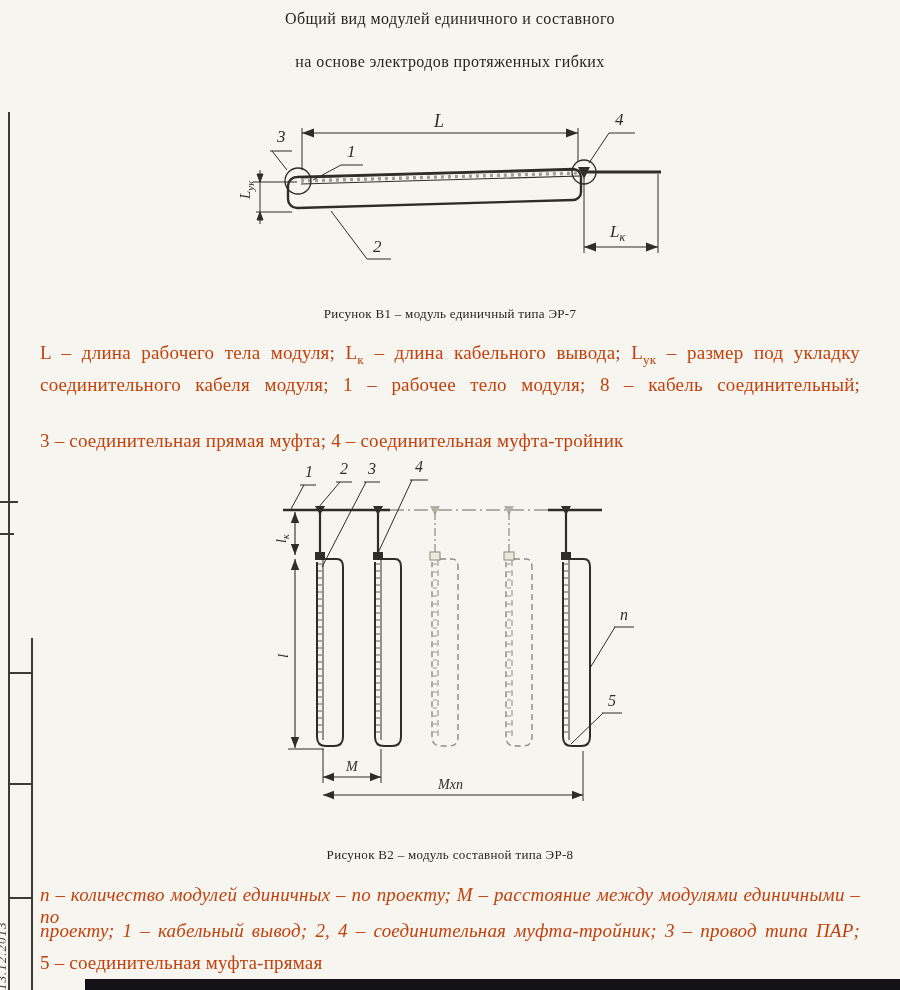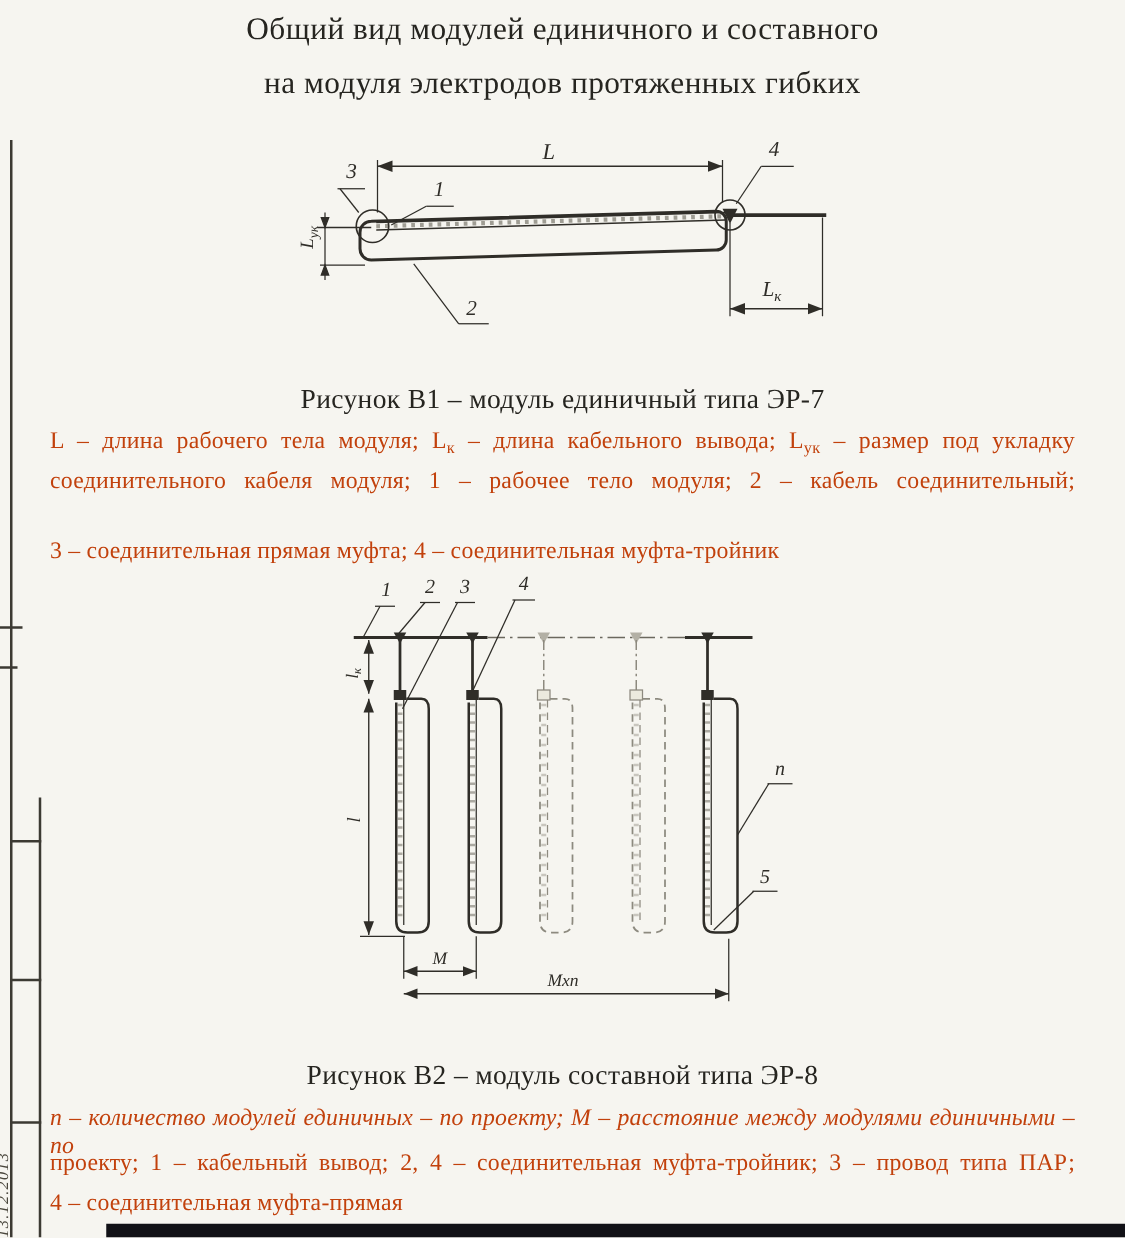--- a/index.html
+++ b/index.html
@@ -1,36 +1,36 @@
 <!DOCTYPE html>
 <html><head>
 <meta charset="utf-8">
 <style>
   html,body{margin:0;padding:0;}
   body{width:900px;height:990px;position:relative;overflow:hidden;
        background:#f6f5f0;font-family:"Liberation Serif", serif;color:#2a2923;}
   .abs{position:absolute;}
-  .title-line{left:0;right:0;text-align:center;font-size:25px;letter-spacing:.4px;color:#262520;}
-  .caption{left:0;right:0;text-align:center;font-size:22px;letter-spacing:.3px;color:#262520;}
+  .title-line{left:0;right:0;text-align:center;font-size:16px;letter-spacing:.4px;color:#262520;}
+  .caption{left:0;right:0;text-align:center;font-size:13px;letter-spacing:.3px;color:#262520;}
   .body-line{left:40px;right:40px;font-size:19px;letter-spacing:.2px;color:#c2410c;white-space:nowrap;}
   .just{white-space:normal;text-align:justify;text-align-last:justify;}
   .body-line sub{font-size:13px;line-height:0;}
   svg{position:absolute;overflow:visible;}
   svg text{font-family:"Liberation Serif", serif;font-style:italic;fill:#2f2d28;}
   .mline{position:absolute;background:#3c3a33;}
   .botbar{position:absolute;left:85px;top:979px;width:815px;height:11px;background:#111116;}
   .hand{position:absolute;left:-6px;top:884px;width:24px;height:106px;
         writing-mode:vertical-rl;transform:rotate(180deg);
         font-style:italic;font-size:13px;color:#4a473d;letter-spacing:1px;}
 </style>
 </head>
 <body>
 
 <div class="abs title-line" style="top:10px;">Общий вид модулей единичного и составного</div>
-<div class="abs title-line" style="top:53px;">на модуля электродов протяженных гибких</div>
+<div class="abs title-line" style="top:53px;">на основе электродов протяженных гибких</div>
 
 <svg width="470" height="195" viewBox="0 0 470 195" style="left:230px;top:95px;">
   <defs>
     <marker id="arr" viewBox="0 0 10 10" refX="10" refY="5" markerWidth="10" markerHeight="10" orient="auto-start-reverse">
       <path d="M0 1.2 L10 5 L0 8.8 Z" fill="#2f2d28"></path>
     </marker>
   </defs>
 
   <g stroke="#2f2d28" fill="none">
 
@@ -81,21 +81,21 @@
       <line x1="137" y1="164" x2="101" y2="116"></line>
   </g>
   <text x="47" y="47" font-size="17">3</text>
   <text x="117" y="62" font-size="17">1</text>
   <text x="385" y="30" font-size="17">4</text>
   <text x="143" y="157" font-size="17">2</text>
 </svg>
 
 <div class="abs caption" style="top:306px;">Рисунок В1 – модуль единичный типа ЭР-7</div>
 <div class="abs body-line just" style="top:342px;"><span>L – длина рабочего тела модуля; L</span><sub>к</sub><span> – длина кабельного вывода; L</span><sub>ук</sub><span> – размер под укладку</span></div>
-<div class="abs body-line just" style="top:374px;"><span>соединительного кабеля модуля; 1 – рабочее тело модуля; 2 – кабель соединительный;</span></div>
+<div class="abs body-line just" style="top:374px;"><span>соединительного кабеля модуля; 1 – рабочее тело модуля; 8 – кабель соединительный;</span></div>
 <div class="abs body-line" style="top:430px;"><span>3 – соединительная прямая муфта; 4 – соединительная муфта-тройник</span></div>
 
 <svg width="420" height="360" viewBox="0 0 420 360" style="left:260px;top:455px;">
 
   <g stroke="#2f2d28" fill="none">
     <line x1="23" y1="55" x2="130" y2="55" stroke-width="2.4"></line>
     <line x1="130" y1="55" x2="288" y2="55" stroke-width="1.2" stroke="#6b685e" stroke-dasharray="14 4 2 4"></line>
     <line x1="288" y1="55" x2="342" y2="55" stroke-width="2.4"></line>
   </g>
 
@@ -185,22 +185,22 @@
   <text x="45" y="22" font-size="16">1</text>
   <text x="80" y="19" font-size="16">2</text>
   <text x="108" y="19" font-size="16">3</text>
   <text x="155" y="17" font-size="16">4</text>
   <text x="360" y="165" font-size="16">n</text>
   <text x="348" y="251" font-size="16">5</text>
 </svg>
 
 <div class="abs caption" style="top:847px;">Рисунок В2 – модуль составной типа ЭР-8</div>
 <div class="abs body-line just" style="top:884px;font-style:italic;"><span>n – количество модулей единичных – по проекту; М – расстояние между модулями единичными – по</span></div>
-<div class="abs body-line just" style="top:920px;"><span>проекту; 1 – кабельный вывод; 2, 4 – соединительная муфта-тройник; 3 – провод типа ПАР;</span></div>
-<div class="abs body-line" style="top:952px;"><span>4 – соединительная муфта-прямая</span></div>
+<div class="abs body-line just" style="top:920px;font-style:italic;"><span>проекту; 1 – кабельный вывод; 2, 4 – соединительная муфта-тройник; 3 – провод типа ПАР;</span></div>
+<div class="abs body-line" style="top:952px;"><span>5 – соединительная муфта-прямая</span></div>
 
 <div class="mline" style="left:8px;top:112px;width:2px;height:878px;"></div>
 <div class="mline" style="left:31px;top:638px;width:2px;height:352px;"></div>
 <div class="mline" style="left:0px;top:501px;width:18px;height:2px;"></div>
 <div class="mline" style="left:0px;top:533px;width:14px;height:2px;"></div>
 <div class="mline" style="left:8px;top:672px;width:25px;height:2px;"></div>
 <div class="mline" style="left:8px;top:783px;width:25px;height:2px;"></div>
 <div class="mline" style="left:8px;top:897px;width:25px;height:2px;"></div>
 <div class="hand">13.12.2013</div>
 <div class="botbar"></div>

